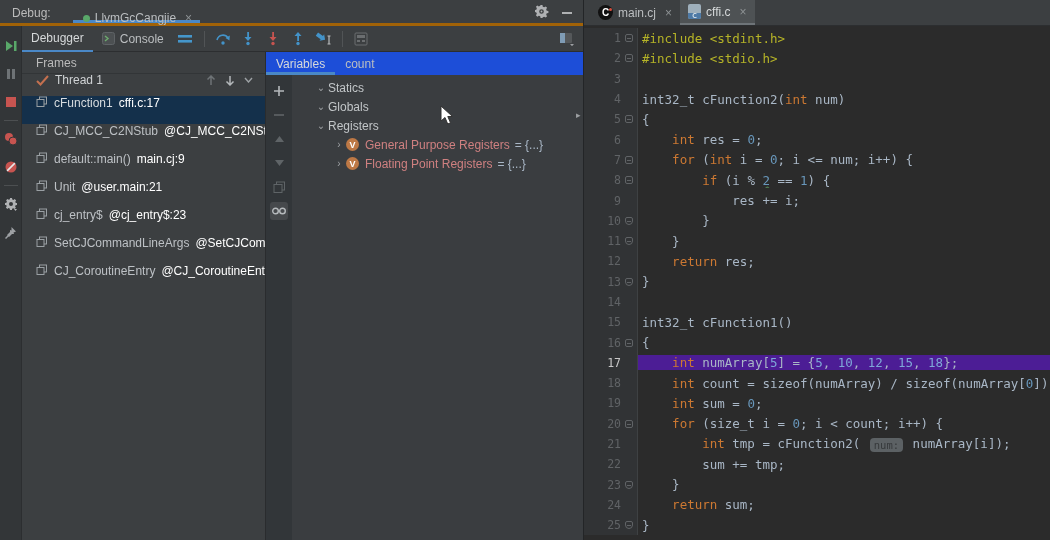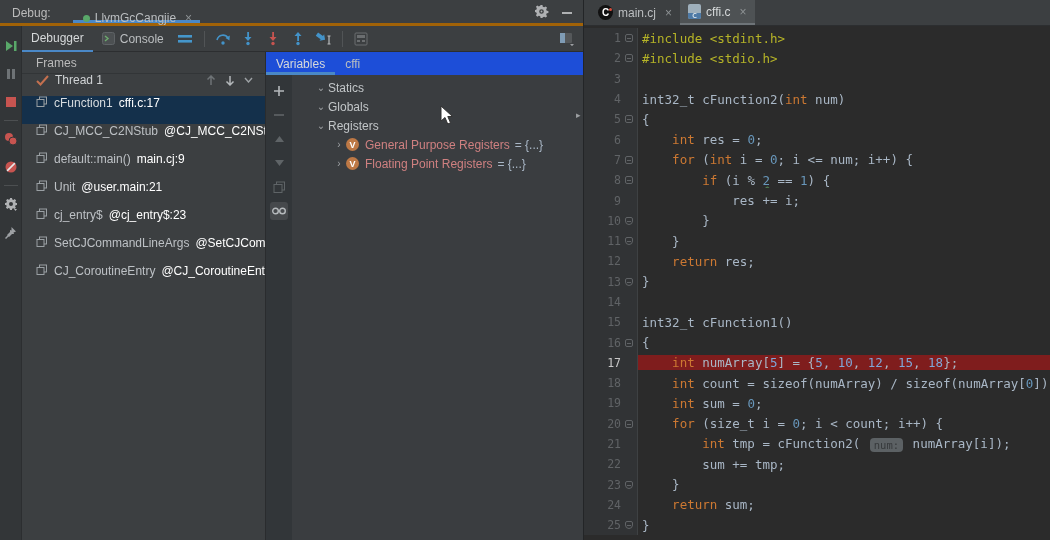--- a/index.html
+++ b/index.html
@@ -71,21 +71,21 @@
   #code-lines { position:absolute; left:0; top:2px; right:0; }
   .cline { display:flex; height:20.3px; align-items:center; }
   .gut { width:54px; flex:0 0 54px; height:100%; background:#313335; display:flex; align-items:center; position:relative; }
   .gut .lno { width:37px; text-align:right; color:#606366; font-size:11.5px; }
   .cline.exec .gut .lno { color:#c8c8c8; }
   .gut .fold { width:15px; display:flex; justify-content:center; }
   .fold-mark { width:8px; height:8px; border:1px solid #606366; border-radius:2px; position:relative; }
   .fold-mark::after { content:""; position:absolute; left:1px; top:3px; width:4px; height:1px; background:#606366; }
   .gutline { position:absolute; right:0; top:0; width:1px; height:100%; background:#3e4143; }
   .codetext { flex:1; white-space:pre; padding-left:4px; color:#a9b7c6; overflow:hidden; }
-  .cline.exec .codetext { background:#7f1d1d; }
+  .cline.exec .codetext { background:#4c1d95; }
   .tok-k { color:#cc7832; }
   .tok-n { color:#6897bb; }
   .cline.exec .tok-n { color:#7ea7d8; }
   .tok-p { color:#b5b327; }
   .tok-w { color:#6897bb; text-decoration:underline; text-decoration-style:wavy; text-decoration-color:#4f8050; }
   .tok-h { display:inline-block; background:#5c6164; color:#36393b; border-radius:4px; font-size:10.5px; padding:0 4px; margin:0 2px; vertical-align:middle; line-height:14px; }
 
   .icon-svg { display:block; }
   #mouse-cursor { left:440px; top:105px; z-index:50; pointer-events:none; }
   #split-chev { left:576px; top:110px; color:#9da0a3; font-size:9px; z-index:5; }
@@ -322,21 +322,21 @@
         </span>
         <span class="frame-name">CJ_CoroutineEntry</span>
         <span class="frame-loc">@CJ_CoroutineEntry:</span>
       </div>
     </div>
 </div>
 
 <div id="vars-panel" class="abs">
   <div id="vars-tabs">
     <div class="vtab active"><span>Variables</span></div>
-    <div class="vtab"><span>cffi</span></div>
+    <div class="vtab"><span>count</span></div>
   </div>
   <div id="vars-body">
     <div id="vars-toolcol">
       <span class="sicon">
         <svg class="icon-svg" width="12" height="12" viewBox="0 0 12 12">
             <path d="M6 1 V11 M1 6 H11" stroke="#b4b8bb" stroke-width="1.6"></path>
           </svg>
       </span>
       <span class="sicon">
         <svg class="icon-svg" width="12" height="12" viewBox="0 0 12 12">

